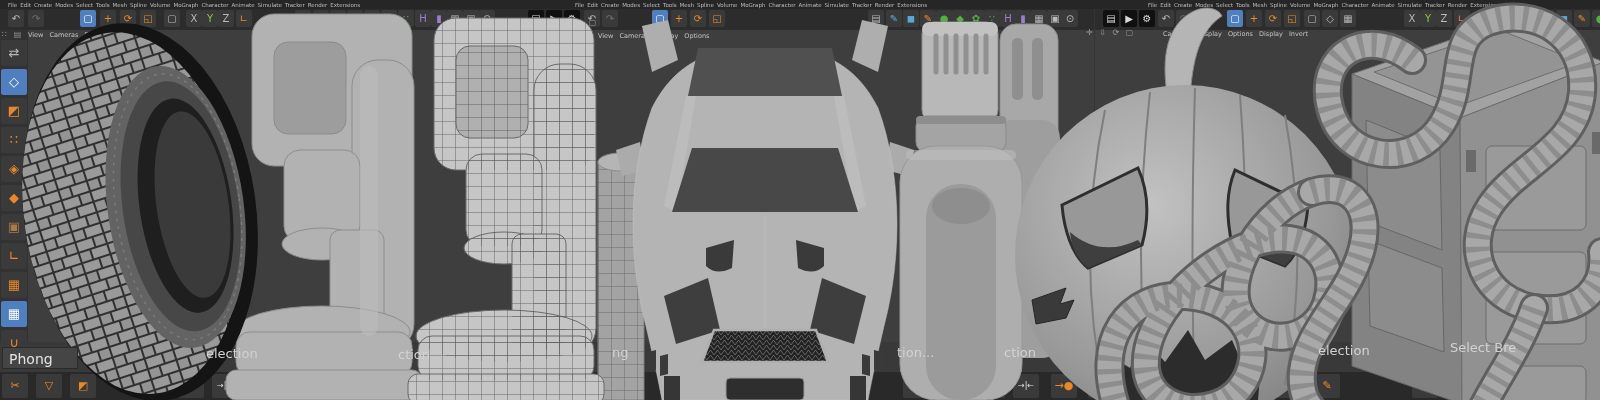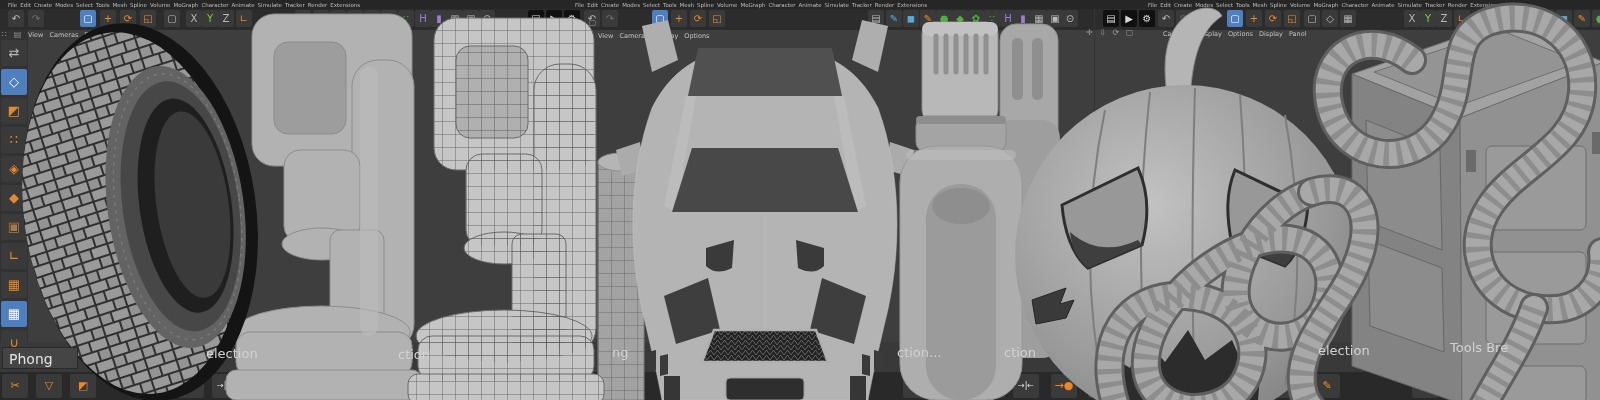--- a/index.html
+++ b/index.html
@@ -236,21 +236,21 @@
       <span class="vp-item">View</span>
       <span class="vp-item">Cameras</span>
       <span class="vp-item">Display</span>
       <span class="vp-item">Options</span>
     </div>
   <div class="vpmenu" style="left:1163px;top:30px">
       <span class="vp-item">Cameras</span>
       <span class="vp-item">Display</span>
       <span class="vp-item">Options</span>
       <span class="vp-item">Display</span>
-      <span class="vp-item">Panel</span>
+      <span class="vp-item">Invert</span>
     </div>
 
   <div class="nav-host">
       <span class="nav" style="left: 2px; top: 30px;">∷ ▤</span>
       <span class="nav" style="left: 549px; top: 18px;">✛ ⇩ ⟳ ▢</span>
       <span class="nav" style="left: 1086px; top: 28px;">✛ ⇩ ⟳ ▢</span>
     </div>
 
   <svg id="models" width="1600" height="400" viewBox="0 0 1600 400">
     <defs>
@@ -420,18 +420,18 @@
       </g>
     </g>
   </svg>
 
   <div id="invert-tip">Phong</div>
 
   <div class="frag-host">
       <span class="frag" style="left: 206px; top: 346px;">election</span>
       <span class="frag" style="left: 398px; top: 347px;">ction</span>
       <span class="frag" style="left: 612px; top: 345px; text-align: center;">ng</span>
-      <span class="frag" style="left: 897px; top: 345px;">ction...</span>
+      <span class="frag" style="left: 897px; top: 345px;">tion...</span>
       <span class="frag" style="left: 1004px; top: 345px;">ction</span>
       <span class="frag" style="left: 1318px; top: 343px;">election</span>
-      <span class="frag" style="left: 1450px; top: 340px;">Tools Bre</span>
+      <span class="frag" style="left: 1450px; top: 340px;">Select Bre</span>
     </div>
 </div>
 
 </body></html>

